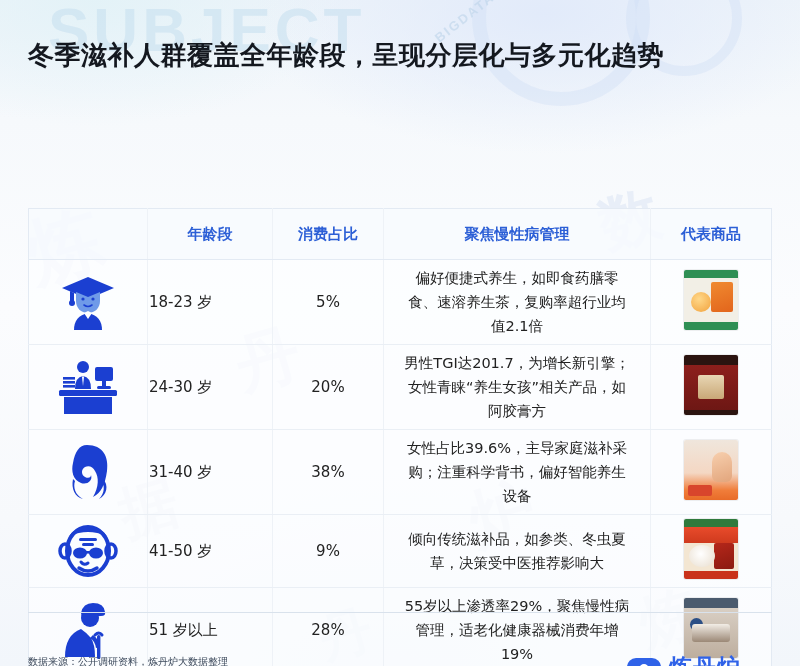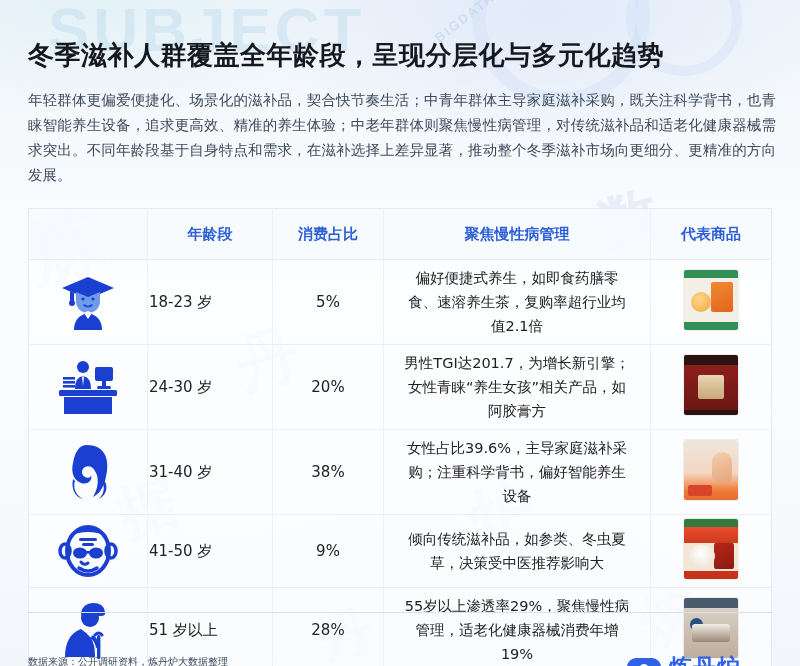--- a/index.html
+++ b/index.html
@@ -166,21 +166,20 @@
   <div class="wm wm-cn wm-cn-b">丹</div>
   <div class="wm wm-cn wm-cn-c">炉</div>
   <div class="wm wm-cn wm-cn-d">数</div>
   <div class="wm wm-cn wm-cn-e">据</div>
   <div class="wm wm-cn wm-cn-f">炼</div>
   <div class="wm wm-cn wm-cn-g">丹</div>
 
   <div id="content">
 
     <div class="title">冬季滋补人群覆盖全年龄段，呈现分层化与多元化趋势</div>
-    <div class="intro">年轻群体更偏爱便捷化、场景化的滋补品，契合快节奏生活；中青年群体主导家庭滋补采购，既关注科学背书，也青睐智能养生设备，追求更高效、精准的养生体验；中老年群体则聚焦慢性病管理，对传统滋补品和适老化健康器械需求突出。不同年龄段基于自身特点和需求，在滋补选择上差异显著，推动整个冬季滋补市场向更细分、更精准的方向发展。</div>
 
     <table class="table">
       <thead>
         <tr>
           <th></th>
           <th>年龄段</th>
           <th>消费占比</th>
           <th>聚焦慢性病管理</th>
           <th>代表商品</th>
         </tr>

